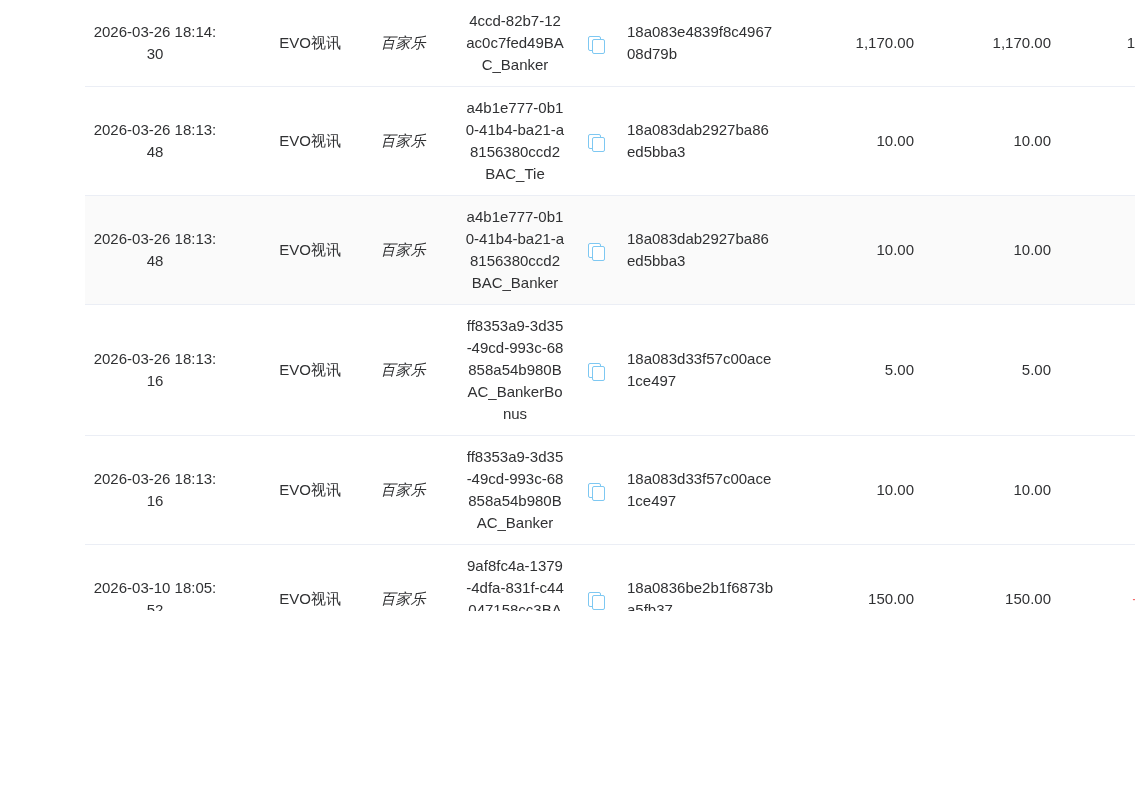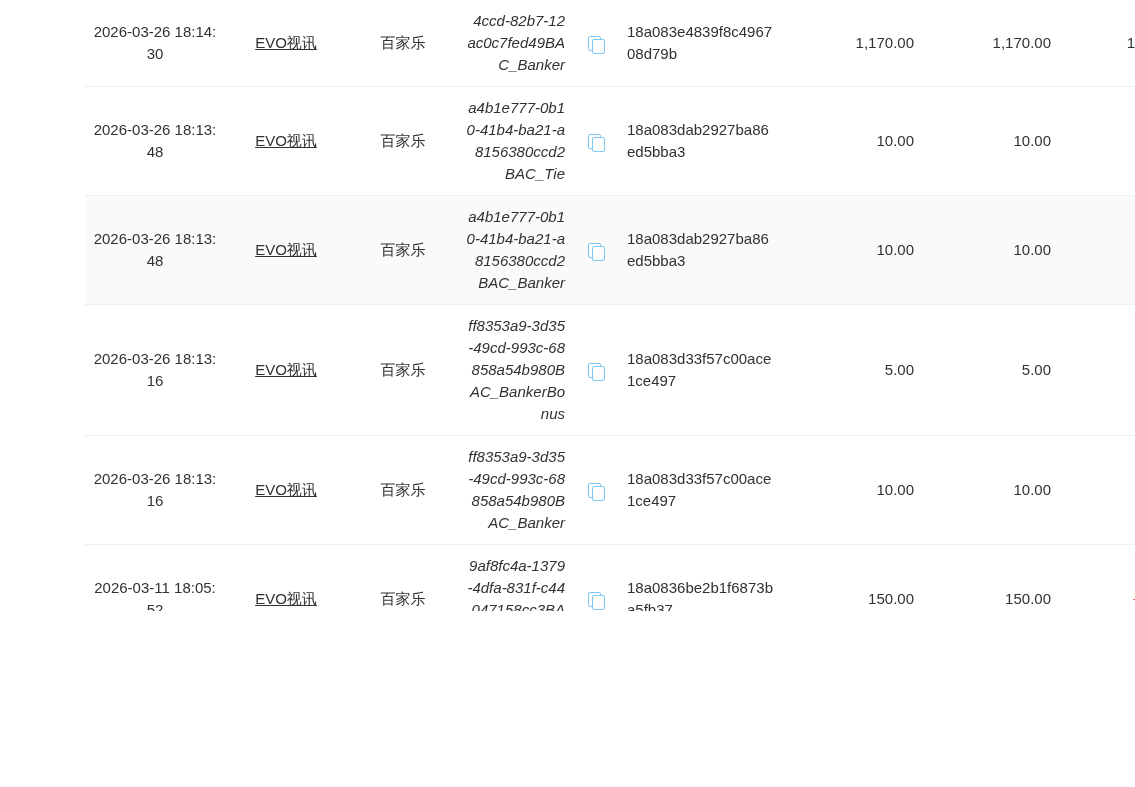--- a/index.html
+++ b/index.html
@@ -34,23 +34,23 @@
     border-bottom: 1px solid #ebeef5;
     padding: 10px 6px;
     vertical-align: middle;
     line-height: 22px;
     word-break: break-all;
   }
   tr.striped td {
     background: #fafafa;
   }
   .c-time    { width: 128px; text-align: center; }
-  .c-plat    { width: 110px; text-align: center; text-decoration: underline; }
-  .c-game    { width: 100px; text-align: center; }
-  .c-round   { width: 100px; text-align: right; font-style: italic; }
+  .c-plat    { width: 110px; text-align: right; }
+  .c-game    { width: 100px; text-align: center; font-style: italic; }
+  .c-round   { width: 100px; text-align: center; }
   .c-copy    { width: 38px;  text-align: center; }
   .c-betid   { width: 150px; }
   .c-amt     { width: 125px; text-align: right; padding-right: 14px; }
   .c-valid   { width: 125px; text-align: right; padding-right: 14px; }
   .c-win     { width: 120px; text-align: right; padding-right: 14px; }
 
   .neg { color: #f56c6c; }
   .pos { color: #303133; }
 
   .copy-icon {
@@ -134,21 +134,21 @@
             <td class="c-plat">EVO视讯</td>
             <td class="c-game">百家乐</td>
             <td class="c-round">ff8353a9-3d35-49cd-993c-68858a54b980BAC_Banker</td>
             <td class="c-copy"><span class="copy-icon"><span class="sheet-back"></span><span class="sheet-front"></span></span></td>
             <td class="c-betid">18a083d33f57c00ace1ce497</td>
             <td class="c-amt">10.00</td>
             <td class="c-valid">10.00</td>
             <td class="c-win neg">-10.00</td>
           </tr>
           <tr>
-            <td class="c-time">2026-03-11 18:05:52</td>
+            <td class="c-time">2026-03-10 18:05:52</td>
             <td class="c-plat">EVO视讯</td>
             <td class="c-game">百家乐</td>
             <td class="c-round">9af8fc4a-1379-4dfa-831f-c44047158cc3BAC_Tie</td>
             <td class="c-copy"><span class="copy-icon"><span class="sheet-back"></span><span class="sheet-front"></span></span></td>
             <td class="c-betid">18a0836be2b1f6873ba5fb37</td>
             <td class="c-amt">150.00</td>
             <td class="c-valid">150.00</td>
             <td class="c-win neg">-150.00</td>
           </tr>
         </tbody>

